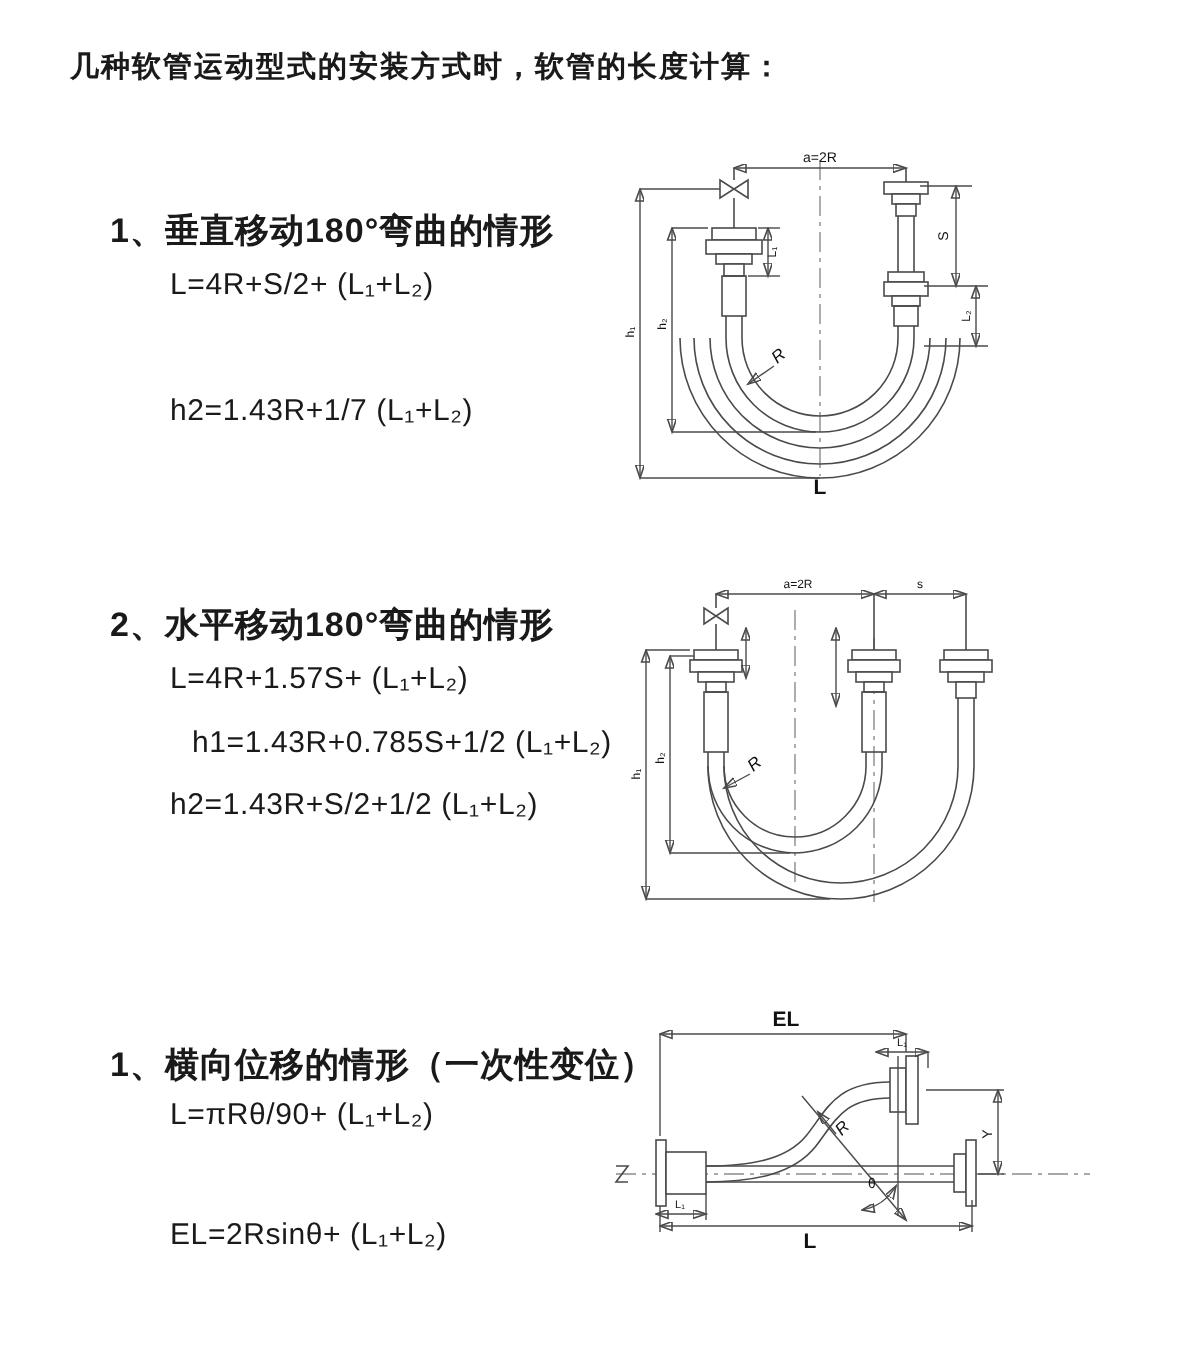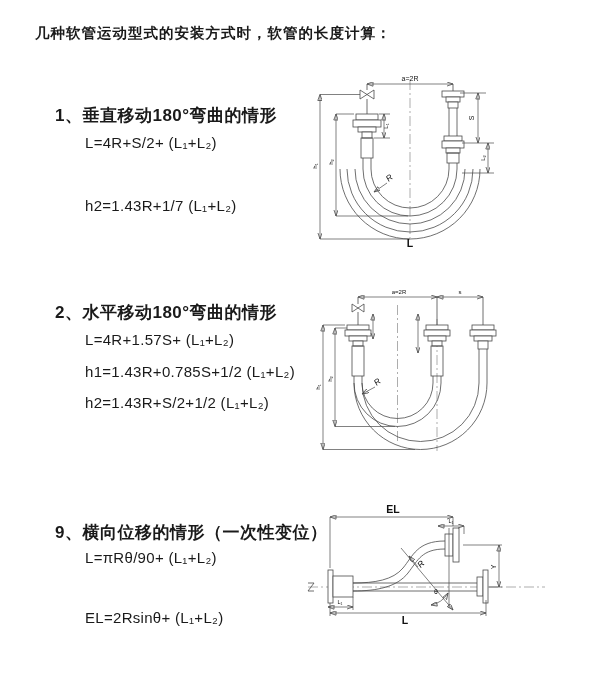--- a/index.html
+++ b/index.html
@@ -25,24 +25,24 @@
 <div id="page">
 
   <div class="title">几种软管运动型式的安装方式时，软管的长度计算：</div>
 
   <div class="heading" style="left:55px;top:104px">1、垂直移动180°弯曲的情形</div>
   <div class="formula" style="left:85px;top:134px">L=4R+S/2+ (L₁+L₂)</div>
   <div class="formula" style="left:85px;top:197px">h2=1.43R+1/7 (L₁+L₂)</div>
 
   <div class="heading" style="left:55px;top:301px">2、水平移动180°弯曲的情形</div>
   <div class="formula" style="left:85px;top:331px">L=4R+1.57S+ (L₁+L₂)</div>
-  <div class="formula" style="left:85px;top:363px">h1=1.43R+0.785S+1/2 (L₁+L₂)</div>
+  <div class="formula" style="left:96px;top:363px">h1=1.43R+0.785S+1/2 (L₁+L₂)</div>
   <div class="formula" style="left:85px;top:394px">h2=1.43R+S/2+1/2 (L₁+L₂)</div>
 
-  <div class="heading" style="left:55px;top:521px">9、横向位移的情形（一次性变位）</div>
+  <div class="heading" style="left:55px;top:521px">1、横向位移的情形（一次性变位）</div>
   <div class="formula" style="left:85px;top:549px">L=πRθ/90+ (L₁+L₂)</div>
   <div class="formula" style="left:85px;top:609px">EL=2Rsinθ+ (L₁+L₂)</div>
 
   <svg style="left:310px;top:66px" width="280" height="190" viewBox="0 0 280 190">
     <defs>
       <pattern id="brd1" width="4" height="4" patternUnits="userSpaceOnUse">
         <path d="M0,0 L4,4 M4,0 L0,4" stroke="#888" stroke-width="0.5"></path>
       </pattern>
       <marker id="d1ae" markerWidth="8" markerHeight="6" refX="6.5" refY="2.2" orient="auto" markerUnits="userSpaceOnUse">
         <path d="M0,0 L6.5,2.2 L0,4.4 Z" fill="#333" stroke="none"></path>

